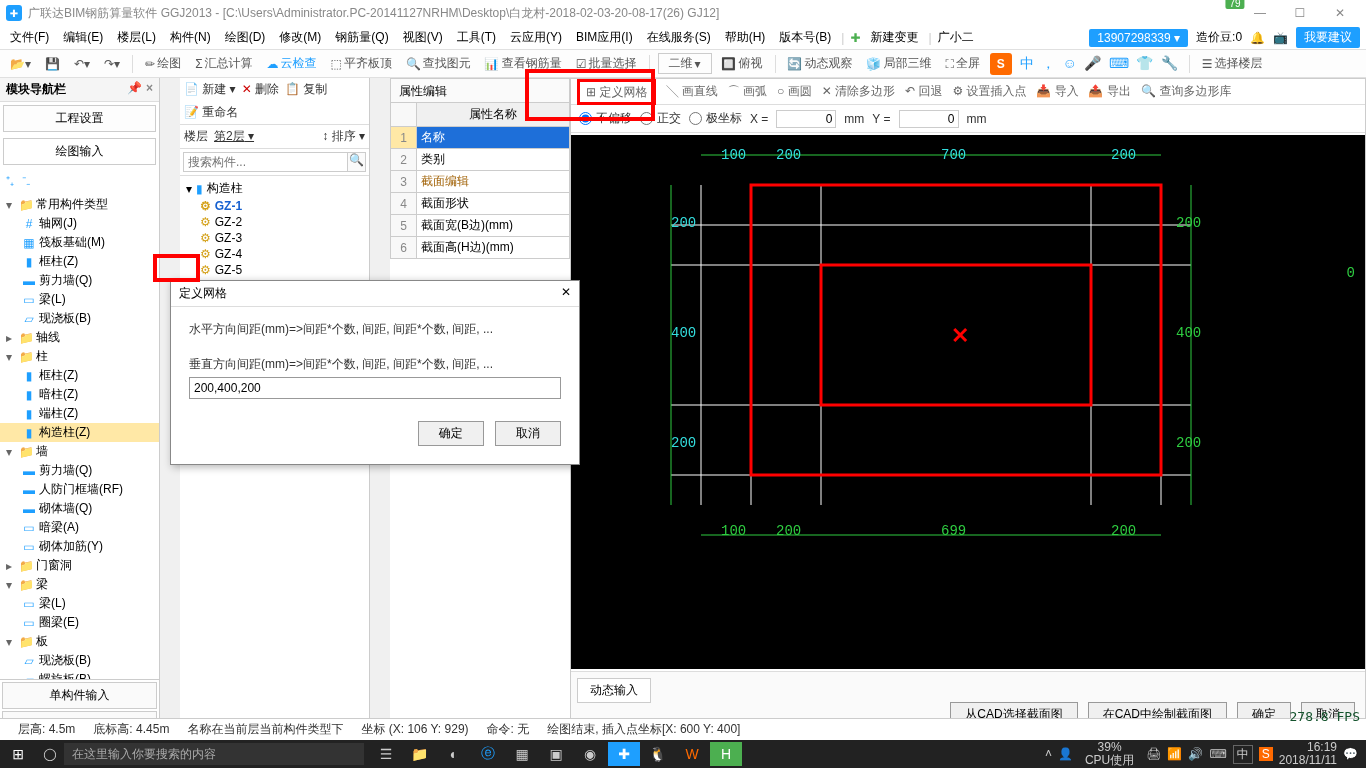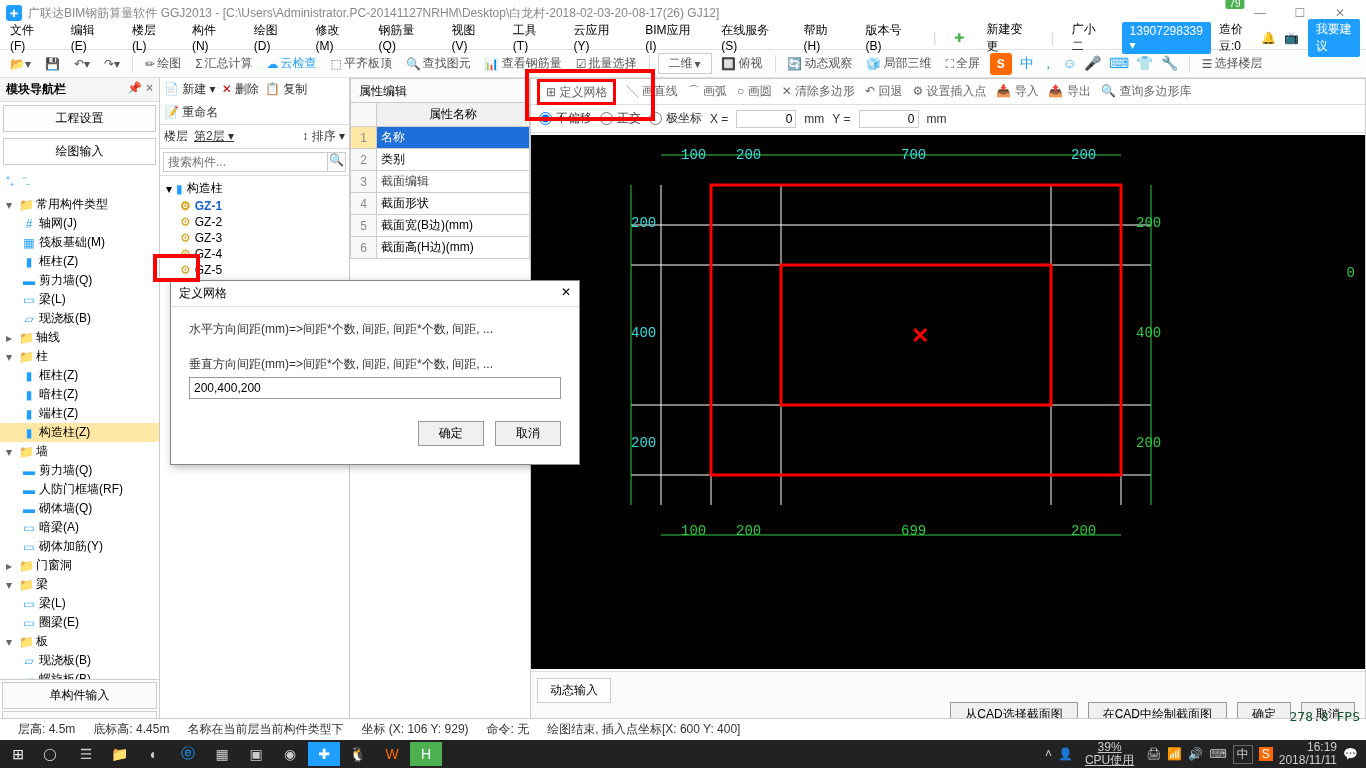--- a/index.html
+++ b/index.html
@@ -5,34 +5,34 @@
 * { margin: 0; padding: 0; box-sizing: border-box; font-family: "Microsoft YaHei", SimSun, sans-serif; font-size: 12px; }
 body { background: #f0f0f0; width: 1366px; height: 768px; overflow: hidden; position: relative; }
 
 .titlebar { height: 26px; background: #fff; display: flex; align-items: center; padding: 0 6px; color: #888; }
 .titlebar .app-icon { width: 16px; height: 16px; background: #1e9fff; border-radius: 3px; margin-right: 6px; display:flex;align-items:center;justify-content:center;color:#fff;font-size:10px;}
 .titlebar .title { flex: 1; }
 .titlebar .badge { position: relative; }
 .titlebar .badge span { position:absolute; top:-8px; left:50%; transform:translateX(-50%); background:#4caf50; color:#fff; padding:0 4px; border-radius:2px; font-size:10px;}
 .titlebar .winbtn { width: 40px; text-align: center; color: #888; cursor:pointer;}
 
-.menubar { height: 24px; background: #fff; display: flex; align-items: center; padding: 0 6px; border-bottom: 1px solid #e0e0e0; gap: 18px; }
+.menubar { height: 24px; background: #fff; display: flex; align-items: center; padding: 0 6px; border-bottom: 1px solid #e0e0e0; gap: 6px; }
 .menubar .mitem { padding: 2px 4px; cursor:pointer; }
 .menubar .sep { color: #ccc; }
 .menubar .right { margin-left: auto; display:flex; align-items:center; gap:8px;}
 .menubar .phone { background:#1e9fff; color:#fff; padding:2px 8px; border-radius:2px;}
 .menubar .btn-blue { background:#1e9fff; color:#fff; padding:2px 8px; border-radius:2px;}
 
 .toolbar { height: 28px; background: #fdfdfd; display: flex; align-items: center; padding: 0 6px; border-bottom: 1px solid #e0e0e0; gap: 6px; color:#555; }
 .toolbar .tbtn { padding: 2px 4px; cursor:pointer; display:flex; align-items:center; gap:2px;}
 .toolbar .tsep { width:1px; height:18px; background:#ddd; margin:0 2px;}
 .toolbar .sogou { width:22px; height:22px; background:#ff6a00; color:#fff; border-radius:3px; text-align:center; line-height:22px; font-weight:bold;}
 .toolbar .ime-icons span { color:#1e9fff; margin:0 2px; font-size:14px;}
 
-.main { position:absolute; top:78px; left:0; right:0; bottom:28px; display:flex; }
+.main { position:absolute; top:78px; left:0; right:0; bottom:28px; display:flex;gap:20px; }
 
 
 .left-panel { width: 160px; background:#fff; border-right:1px solid #ccc; display:flex; flex-direction:column;}
 .left-panel .hdr { background:#f5f5f5; padding:3px 6px; border-bottom:1px solid #ddd; font-weight:bold; display:flex;}
 .left-panel .hdr .pin { margin-left:auto; color:#888;}
 .left-panel .sub { padding:4px 6px; border:1px solid #ccc; margin:3px; text-align:center; background:#fdfdfd;}
 .left-panel .icons-row { padding:4px 6px; display:flex; gap:8px; color:#1e9fff;}
 .tree { flex:1; overflow:auto; padding:2px 0;}
 .tree .node { padding:1px 4px 1px 18px; white-space:nowrap; cursor:pointer; display:flex; align-items:center; gap:3px;}
 .tree .node.l0 { padding-left:6px; }
@@ -59,21 +59,21 @@
 .comp-tree .gear { color:#d4a017; }
 
 
 .right-area { flex:1; position:relative; background:#fff;}
 .prop-head { position:absolute; left:0; top:0; width:180px; padding:4px 8px; border:1px solid #ccc; background:#fafafa;}
 .prop-table { position:absolute; left:0; top:24px; width:180px; border:1px solid #ccc; border-collapse:collapse; background:#fff;}
 .prop-table th { background:#f0f0f0; padding:3px 4px; border:1px solid #ccc; font-weight:normal;}
 .prop-table td { border:1px solid #ccc; padding:2px 4px;}
 .prop-table .num { width:26px; text-align:center; background:#f8f8f8; color:#888;}
 .prop-table .num.sel { background:#ffe8a6;}
-.prop-table .blue { color:#404040;}
+.prop-table .blue { color:#a16207;}
 .prop-table tr.selrow td.val { background:#1e6fd9; color:#fff;}
 
 
 .poly-editor { position:absolute; left:180px; top:0; right:0; bottom:0; background:#fff; border:1px solid #ccc;}
 .poly-tb1 { height:26px; border-bottom:1px solid #ddd; display:flex; align-items:center; padding:0 6px; gap:10px; color:#666;}
 .poly-tb1 .red-mark { border:3px solid #ff0000; padding:0 6px; height:26px; line-height:20px;}
 .poly-tb2 { height:28px; border-bottom:1px solid #ddd; display:flex; align-items:center; padding:0 8px; gap:8px; color:#333;}
 .poly-tb2 .grp { display:flex; align-items:center; gap:4px;}
 .poly-tb2 input[type=text] { width:60px; border:1px solid #ccc; padding:1px 3px; text-align:right;}
 .poly-canvas { position:absolute; left:0; top:56px; right:0; bottom:70px; background:#000;}
@@ -107,21 +107,21 @@
 
 
 .taskbar { position:absolute; left:0; right:0; bottom:0; height:28px; background:#222; display:flex; align-items:center; color:#ccc;}
 .taskbar .start { width:36px; text-align:center; color:#fff; font-size:14px;}
 .taskbar .cortana { width:28px; text-align:center;}
 .taskbar .search { width:300px; background:#333; height:22px; padding:0 8px; color:#aaa; display:flex; align-items:center;}
 .taskbar .tapps { display:flex; gap:2px; margin-left:6px;}
 .taskbar .tapps .app { width:32px; height:24px; display:flex; align-items:center; justify-content:center; font-size:14px;}
 .taskbar .tray { margin-left:auto; display:flex; align-items:center; gap:6px; padding:0 8px; color:#ccc;}
 .taskbar .tray .clock { text-align:right; line-height:1.1; font-size:11px;}
-.taskbar .cpu { display:flex; flex-direction:column; align-items:center; font-size:10px; line-height:1.1; margin:0 6px;text-decoration:underline;}
+.taskbar .cpu { display:flex; flex-direction:column; align-items:center; font-size:10px; line-height:1.1; margin:0 6px;}
 </style>
 </head>
 <body>
 
 <div class="titlebar">
   <div class="app-icon">✚</div>
   <div class="title">广联达BIM钢筋算量软件 GGJ2013 - [C:\Users\Administrator.PC-20141127NRHM\Desktop\白龙村-2018-02-03-20-08-17(26)      GJ12]</div>
   <div class="badge"><span>79</span>&nbsp;&nbsp;&nbsp;</div>
   <div class="winbtn">—</div>
   <div class="winbtn">☐</div>
@@ -507,20 +507,23 @@
   <span>底标高: 4.45m</span>
   <span>名称在当前层当前构件类型下</span>
   <span>坐标 (X: 106 Y: 929)</span>
   <span>命令: 无</span>
   <span>绘图结束, 插入点坐标[X: 600 Y: 400]</span>
 </div>
 
 <div class="taskbar">
   <div class="start">⊞</div>
   <div class="cortana">◯</div>
+  <div class="search">
+      <span>在这里输入你要搜索的内容</span>
+    </div>
   <div class="tapps">
     <div class="app">☰</div>
     <div class="app" style="color:#e8a33d">📁</div>
     <div class="app">◐</div>
     <div class="app" style="color:#1e9fff">ⓔ</div>
     <div class="app">▦</div>
     <div class="app">▣</div>
     <div class="app">◉</div>
     <div class="app" style="background:#1e9fff;color:#fff">✚</div>
     <div class="app" style="color:#1e9fff">🐧</div>

